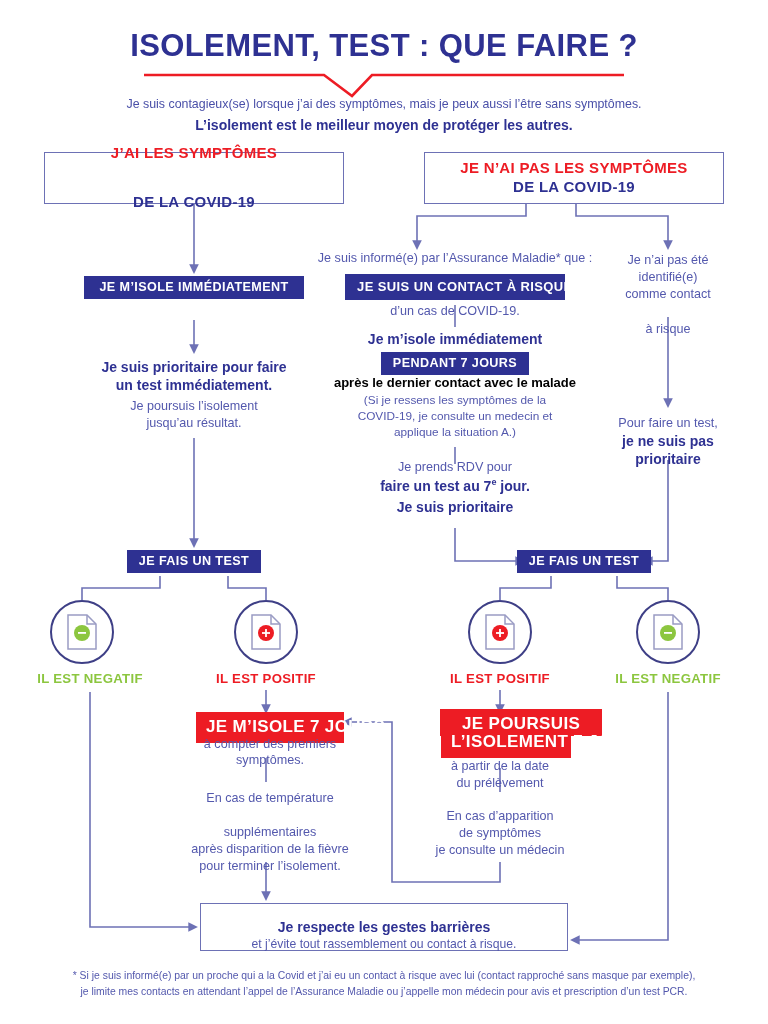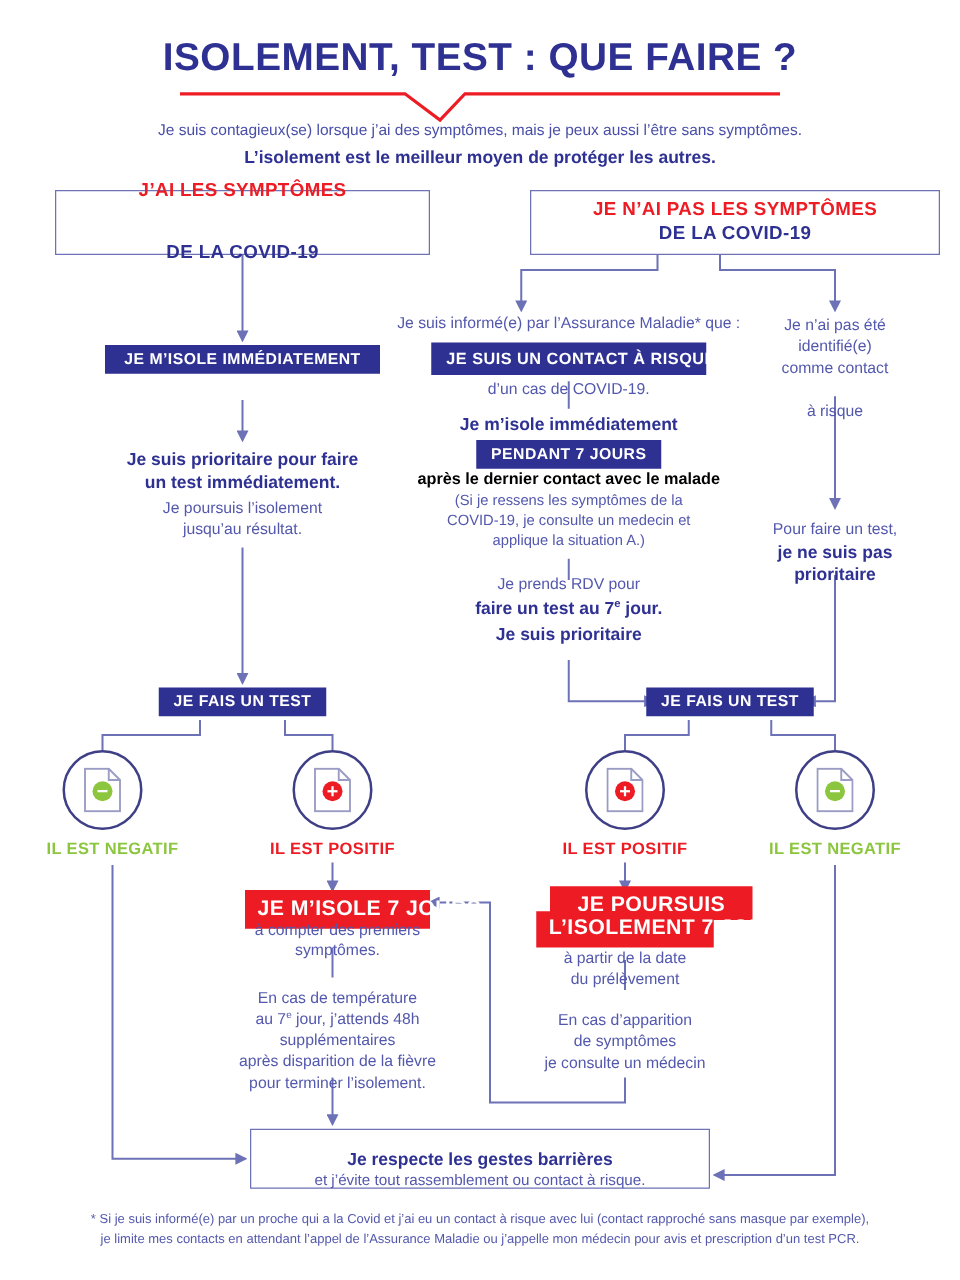--- a/index.html
+++ b/index.html
@@ -30,21 +30,21 @@
 
   
   .topbox {
     border: 1.6px solid #6d71b5; background: #fff;
     display: flex; flex-direction: column; align-items: center; justify-content: center;
     line-height: 1.25;
   }
   .topbox .l1 { color: #ed1c24; font-size: 15px; font-weight: bold; letter-spacing: .3px; }
   .topbox .l2 { color: #2e3192; font-size: 15px; font-weight: bold; letter-spacing: .3px; }
   #box-sympt   { left: 44px;  top: 152px; width: 300px; height: 52px; gap: 30px; }
-  #box-nosympt { left: 424px; top: 152px; width: 328px; height: 52px; }
+  #box-nosympt { left: 424px; top: 152px; width: 300px; height: 52px; }
 
   
   .chip {
     background: #2e3192; color: #fff; font-weight: bold;
     font-size: 12.6px; letter-spacing: .4px; text-align: center;
     padding: 4px 10px 5px; white-space: nowrap;
   }
   .chip-lg { font-size: 13px; padding: 5px 12px 6px; }
 
   
@@ -248,32 +248,29 @@
   </div>
   <div class="abs ctr reslabel neg" style="left:601px; top:671px; width:134px;">IL EST NEGATIF</div>
 
   <div class="abs" style="left:196px; top:712px; width:148px;">
     <div class="redchip">JE M’ISOLE 7 JOURS</div>
   </div>
   <div class="abs ctr t" style="left:181px; top:736px; width:178px;">à compter des premiers</div>
   <div class="abs ctr t" style="left:181px; top:752px; width:178px;">symptômes.</div>
 
   <div class="abs ctr t" style="left:176px; top:790px; width:188px;">En cas de température</div>
-  <div class="abs ctr t" style="left:176px; top:807px; width:188px;">
-    <span>au 7</span><sup style="font-size:8px;">e</sup><span> jour, j’attends 48h</span>
-  </div>
   <div class="abs ctr t" style="left:176px; top:824px; width:188px;">supplémentaires</div>
   <div class="abs ctr t" style="left:171px; top:841px; width:198px;">après disparition de la fièvre</div>
   <div class="abs ctr t" style="left:171px; top:858px; width:198px;">pour terminer l’isolement.</div>
 
   <div class="abs" style="left:440px; top:709px; width:120px;">
     <div class="redchip redchip2" style="display:inline-block; padding:4px 22px 1px;">JE POURSUIS</div>
   </div>
   <div class="abs" style="left:429px; top:729px; width:142px;">
-    <div class="redchip redchip2" style="padding:2px 10px 5px;">L’ISOLEMENT 7 JOURS</div>
+    <div class="redchip redchip2" style="padding:2px 10px 5px;margin-left:12px;">L’ISOLEMENT 7 JOURS</div>
   </div>
 
   <div class="abs ctr t" style="left:420px; top:758px; width:160px;">à partir de la date</div>
   <div class="abs ctr t" style="left:420px; top:775px; width:160px;">du prélèvement</div>
 
   <div class="abs ctr t" style="left:420px; top:808px; width:160px;">En cas d’apparition</div>
   <div class="abs ctr t" style="left:420px; top:825px; width:160px;">de symptômes</div>
   <div class="abs ctr t" style="left:415px; top:842px; width:170px;">je consulte un médecin</div>
 
   <div class="abs" id="box-bottom">

